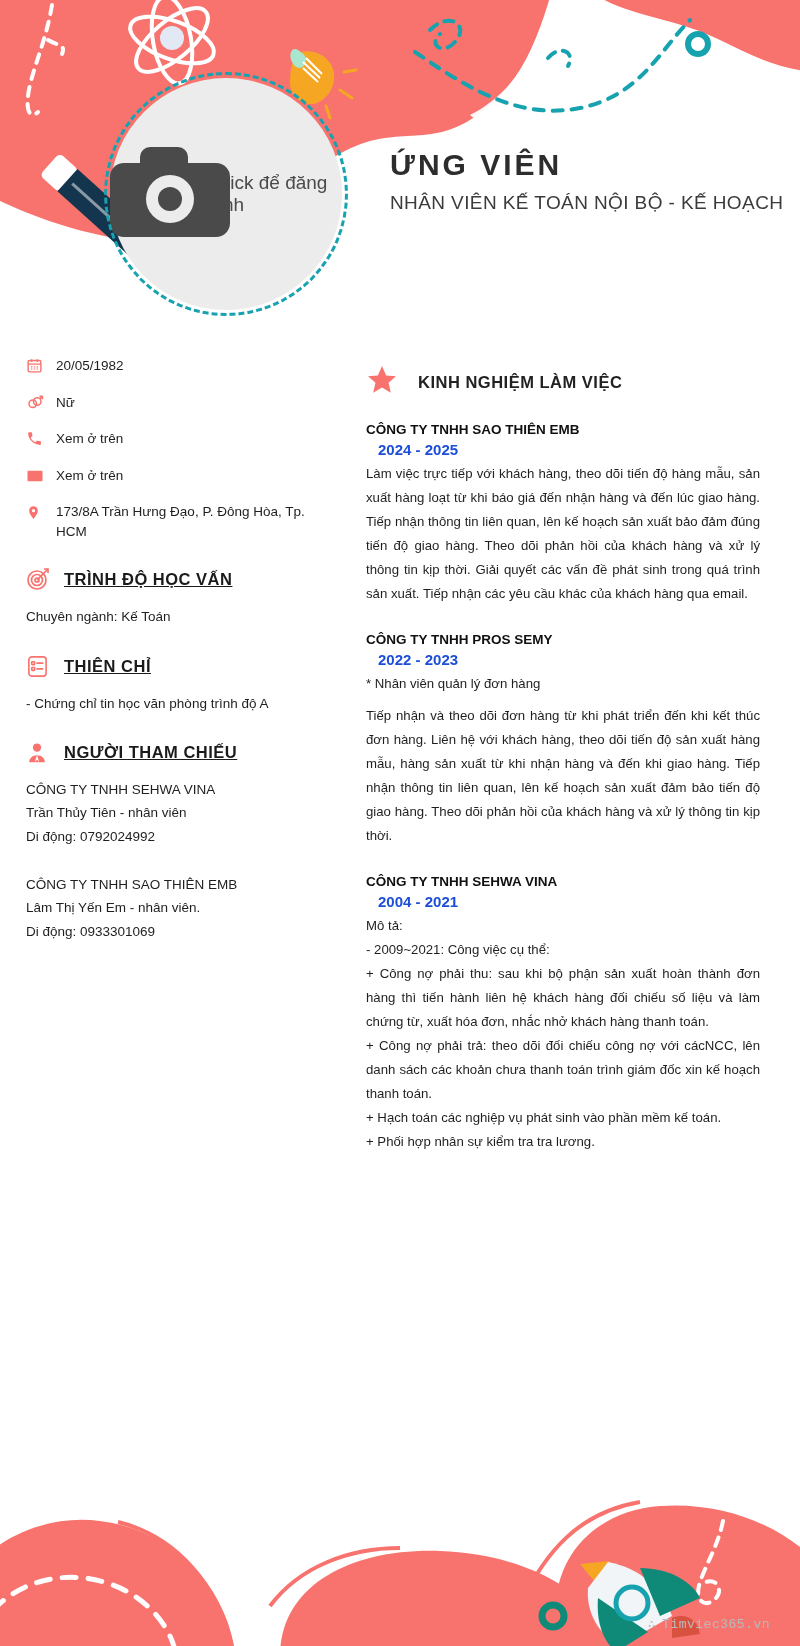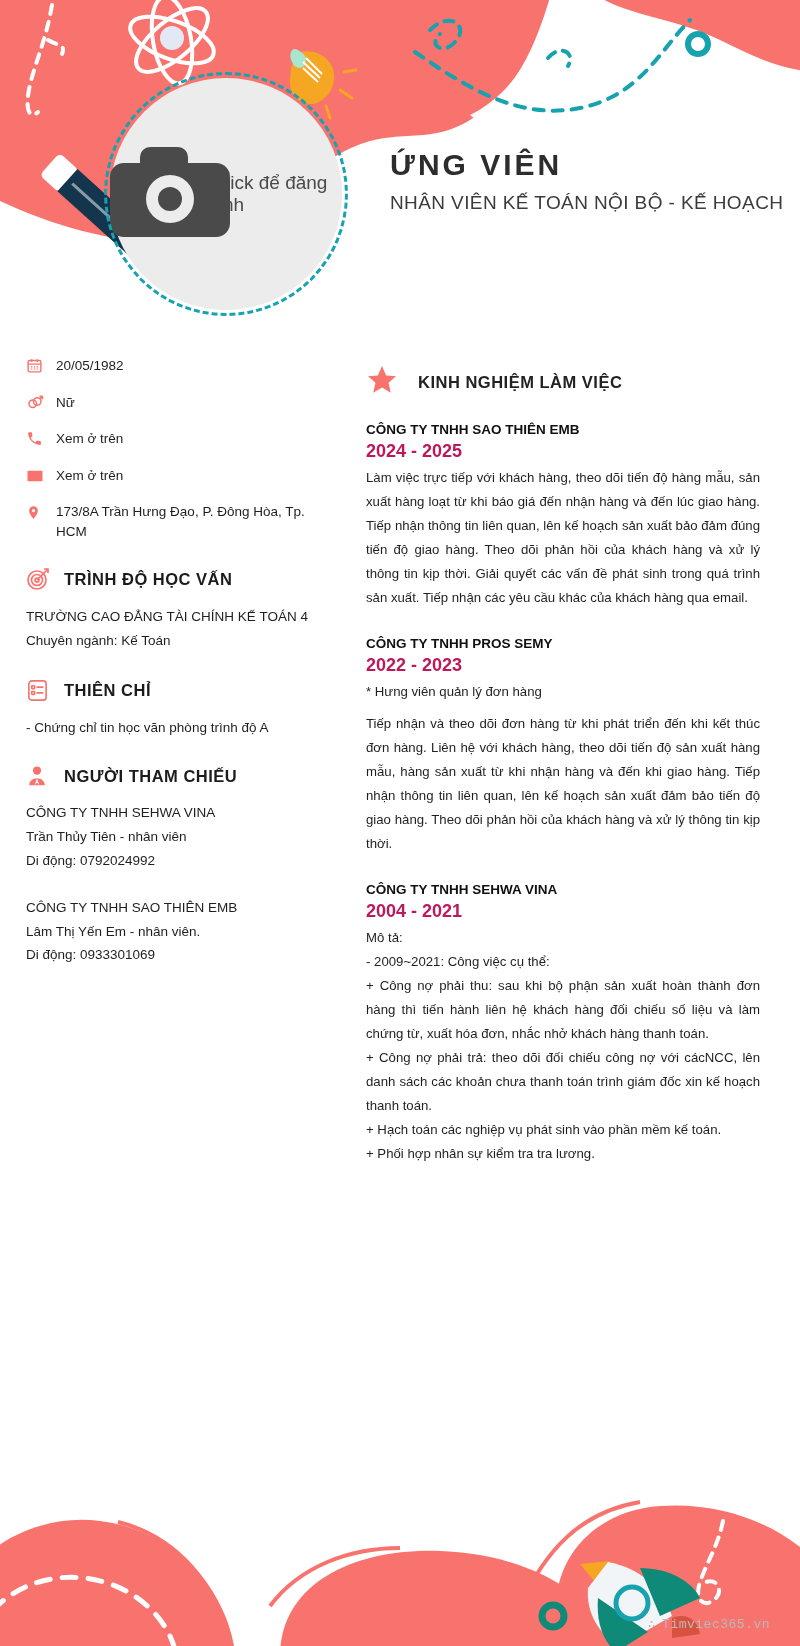--- a/index.html
+++ b/index.html
@@ -91,34 +91,34 @@
   .c-ico svg { display:block; }
   .c-txt { font-size: 13.5px; line-height: 1.45; color:#1f1f1f; }
 
   
   .sec-head {
     display:flex; align-items:center; gap:12px;
     margin: 26px 0 14px 0;
   }
   .sec-head .sh-ico { width:26px; min-width:26px; color:#f9736e; display:flex; }
   .sec-head .sh-title {
-    font-size: 16.5px; font-weight: 700; letter-spacing:.5px; color:#1b1b1b;
+    font-size: 16.5px; font-weight: 700; letter-spacing:.5px; color:#1b1b1b;text-decoration:underline;
   }
   .lc-line { font-size: 13.5px; line-height: 1.75; color:#1f1f1f; }
   .lc-block { margin-bottom: 14px; }
 
   
   .exp-head {
     display:flex; align-items:center; gap:20px;
     margin: 8px 0 22px 0;
   }
   .exp-head .sh-title { font-size: 16.5px; font-weight:700; letter-spacing:.5px; }
   .job { margin-bottom: 26px; }
   .job-company { font-size: 13.5px; font-weight:700; color:#101010; margin-bottom:4px; }
-  .job-years { font-size: 18px; font-weight:700; color:#be185d; margin-bottom:4px; }
+  .job-years { font-size: 15px; font-weight:700; color:#1d4ed8; margin-bottom:4px;margin-left:12px; }
   .job-line { font-size: 13.2px; line-height: 1.82; color:#1f1f1f; }
   .job-para { font-size: 13.2px; line-height: 1.82; color:#1f1f1f; text-align: justify; }
 
   
   .footer-art {
     position:absolute; left:0; bottom:0; width:800px; height:330px;
     pointer-events:none;
   }
   .watermark {
     position:absolute; right:30px; bottom:14px;
@@ -262,21 +262,20 @@
         <svg width="24" height="24" viewBox="0 0 24 24" fill="none" stroke="currentColor" stroke-width="1.7">
           <circle cx="11" cy="13" r="9"></circle>
           <circle cx="11" cy="13" r="5.5"></circle>
           <circle cx="11" cy="13" r="2"></circle>
           <path d="M11 13 L22 2" stroke-width="1.7"></path>
           <path d="M18 2h4v4" stroke-width="1.7"></path>
         </svg>
       </span>
       <span class="sh-title">TRÌNH ĐỘ HỌC VẤN</span>
     </div>
-    <div class="lc-line">TRƯỜNG CAO ĐẲNG TÀI CHÍNH KẾ TOÁN 4</div>
     <div class="lc-line">Chuyên ngành: Kế Toán</div>
 
     <div class="sec-head">
       <span class="sh-ico">
         <svg width="23" height="23" viewBox="0 0 24 24" fill="none" stroke="currentColor" stroke-width="1.7">
           <rect x="3" y="2" width="18" height="20" rx="3"></rect>
           <rect x="6" y="7" width="3" height="3" rx=".6"></rect>
           <rect x="6" y="13" width="3" height="3" rx=".6"></rect>
           <path d="M11.5 8.5h6M11.5 14.5h6" stroke-linecap="round"></path>
         </svg>
@@ -320,21 +319,21 @@
 
     <div class="job">
       <div class="job-company">CÔNG TY TNHH SAO THIÊN EMB</div>
       <div class="job-years">2024 - 2025</div>
       <div class="job-para">Làm việc trực tiếp với khách hàng, theo dõi tiến độ hàng mẫu, sản xuất hàng loạt từ khi báo giá đến nhận hàng và đến lúc giao hàng. Tiếp nhận thông tin liên quan, lên kế hoạch sản xuất bảo đảm đúng tiến độ giao hàng. Theo dõi phản hồi của khách hàng và xử lý thông tin kịp thời. Giải quyết các vấn đề phát sinh trong quá trình sản xuất. Tiếp nhận các yêu cầu khác của khách hàng qua email.</div>
     </div>
 
     <div class="job">
       <div class="job-company">CÔNG TY TNHH PROS SEMY</div>
       <div class="job-years">2022 - 2023</div>
-      <div class="job-line">* Hưng viên quản lý đơn hàng</div>
+      <div class="job-line">* Nhân viên quản lý đơn hàng</div>
       <div class="job-para" style="margin-top:8px">Tiếp nhận và theo dõi đơn hàng từ khi phát triển đến khi kết thúc đơn hàng. Liên hệ với khách hàng, theo dõi tiến độ sản xuất hàng mẫu, hàng sản xuất từ khi nhận hàng và đến khi giao hàng. Tiếp nhận thông tin liên quan, lên kế hoạch sản xuất đảm bảo tiến độ giao hàng. Theo dõi phản hồi của khách hàng và xử lý thông tin kịp thời.</div>
     </div>
 
     <div class="job">
       <div class="job-company">CÔNG TY TNHH SEHWA VINA</div>
       <div class="job-years">2004 - 2021</div>
       <div class="job-line">Mô tả:</div>
       <div class="job-line">- 2009~2021: Công việc cụ thể:</div>
       <div class="job-para">+ Công nợ phải thu: sau khi bộ phận sản xuất hoàn thành đơn hàng thì tiến hành liên hệ khách hàng đối chiếu số liệu và làm chứng từ, xuất hóa đơn, nhắc nhở khách hàng thanh toán.</div>
       <div class="job-para">+ Công nợ phải trả: theo dõi đối chiếu công nợ với cácNCC, lên danh sách các khoản chưa thanh toán trình giám đốc xin kế hoạch thanh toán.</div>

